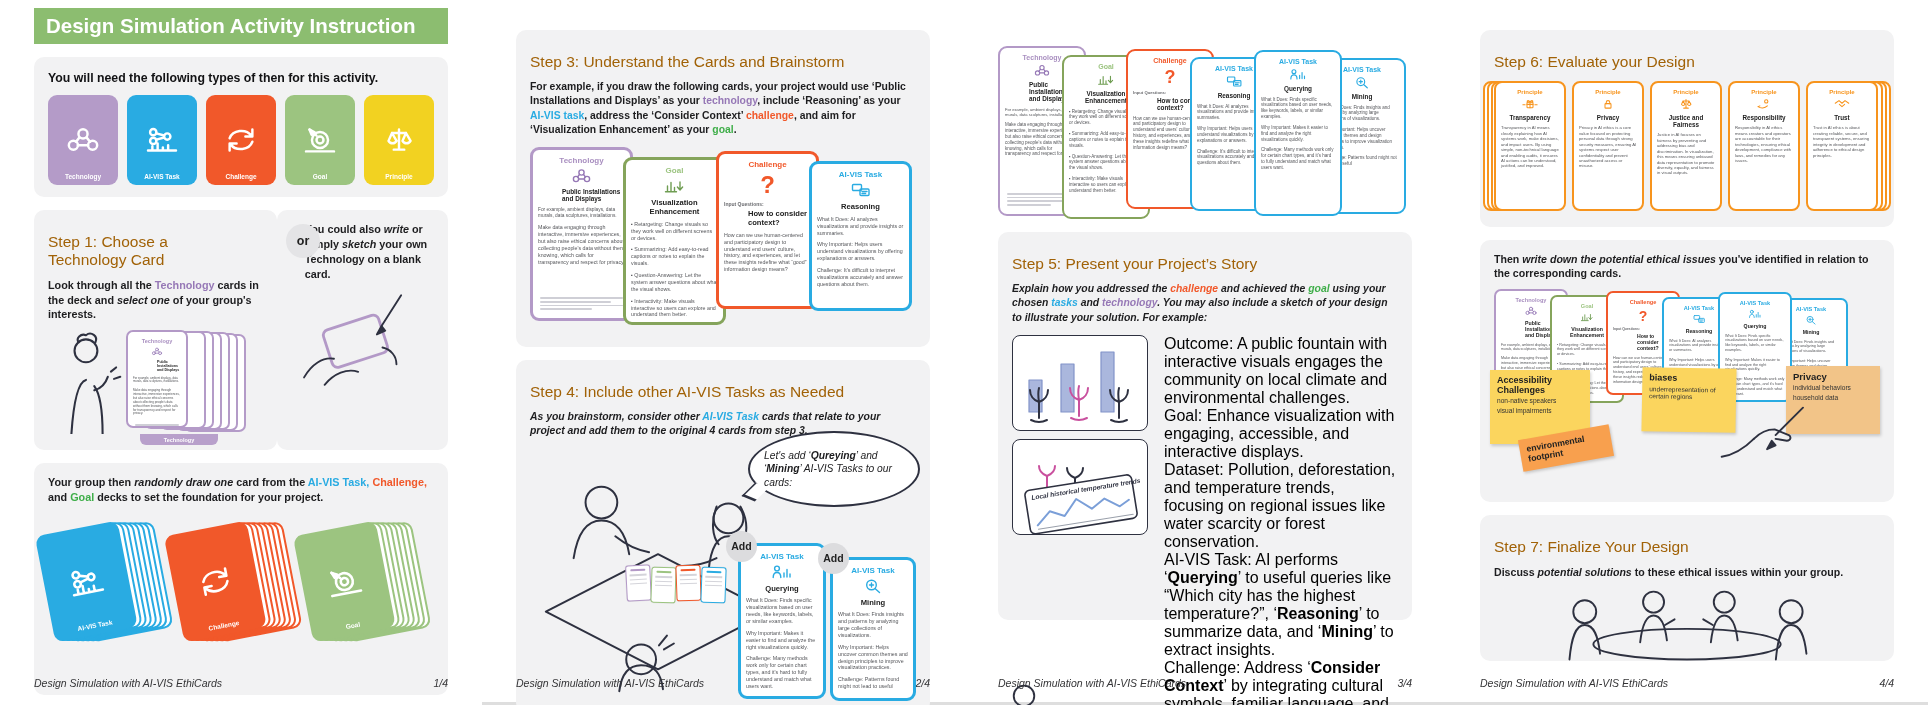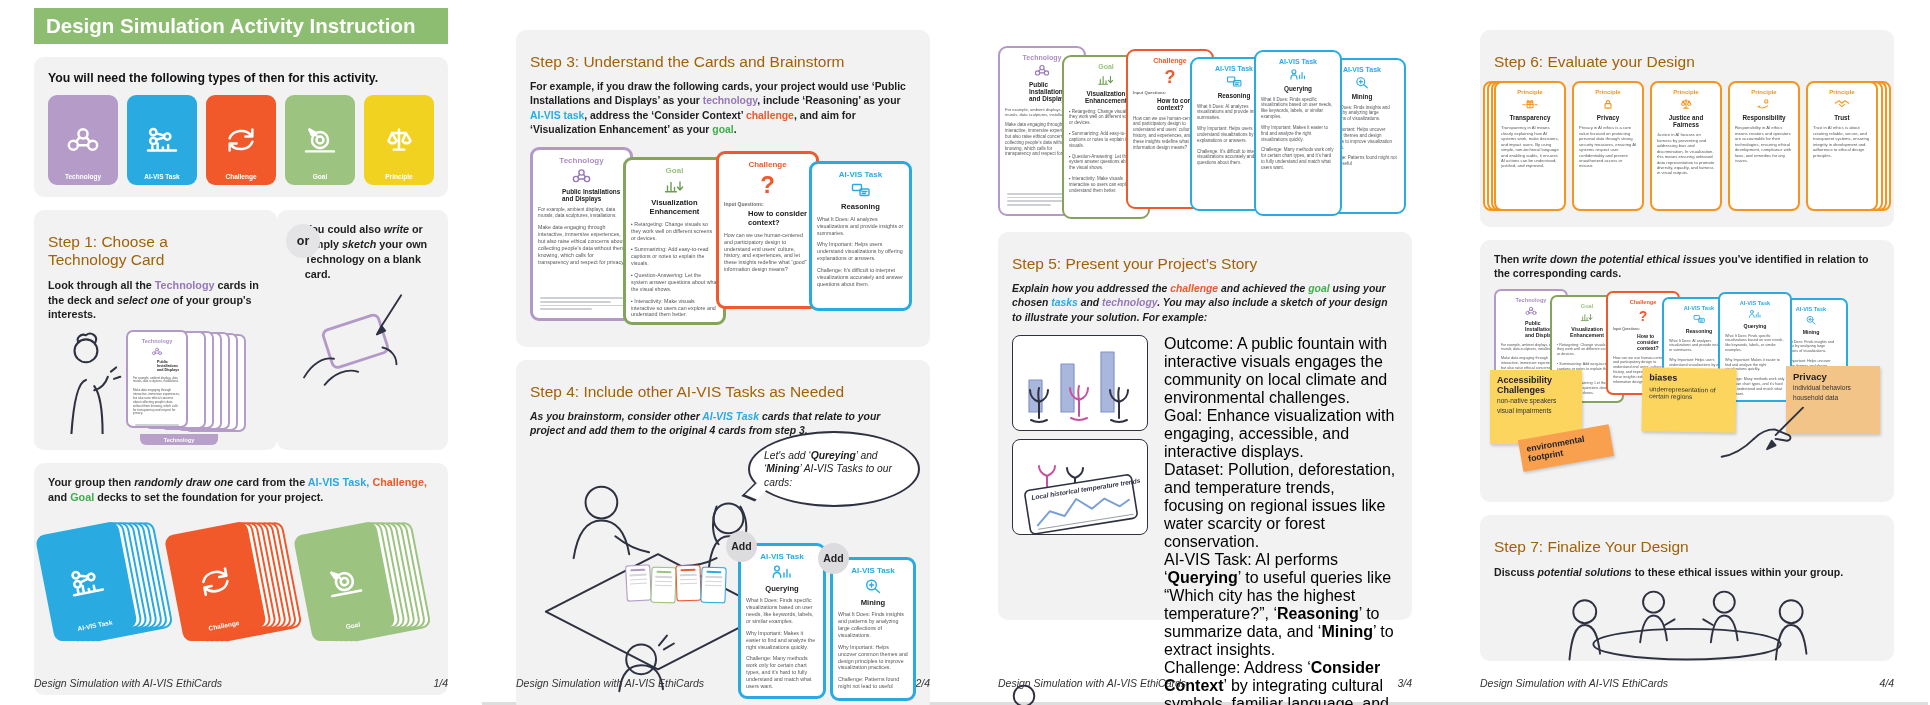--- a/index.html
+++ b/index.html
@@ -686,21 +686,21 @@
             <div class="c-head">AI-VIS Task</div>
             <svg class="c-icon" viewBox="0 0 24 16">
               <use href="#s-lens"></use>
             </svg>
             <div class="c-title">Mining</div>
             <div class="c-para">What It Does: Finds insights and patterns by analyzing large collections of visualizations.</div>
             <div class="c-para">Why Important: Helps uncover common themes and design principles to improve visualization practices.</div>
             <div class="c-para">Challenge: Patterns found might not lead to useful</div>
           </div>
       </div>
-      <div class="sticky st-yellow" style="left:10px;top:130px;width:92px;height:74px;">
+      <div class="sticky st-yellow" style="left:10px;top:130px;width:100px;height:74px;">
         <div class="st-title" style="font-size:9px;width:70px;">Accessibility Challenges</div>
         <div class="st-line" style="font-size:6.6px;">non-native speakers</div>
         <div class="st-line" style="font-size:6.6px;">visual impairments</div>
       </div>
       <div class="sticky st-orange" style="left:40px;top:192px;width:92px;height:32px;transform:rotate(-10deg);">
         <div class="st-title" style="font-size:8.6px;">environmental footprint</div>
       </div>
       <div class="sticky st-yellow" style="left:162px;top:128px;width:94px;height:64px;transform:rotate(1deg);">
         <div class="st-title" style="font-size:9px;">biases</div>
         <div class="st-line" style="font-size:6.6px;">underrepresentation of certain regions</div>

